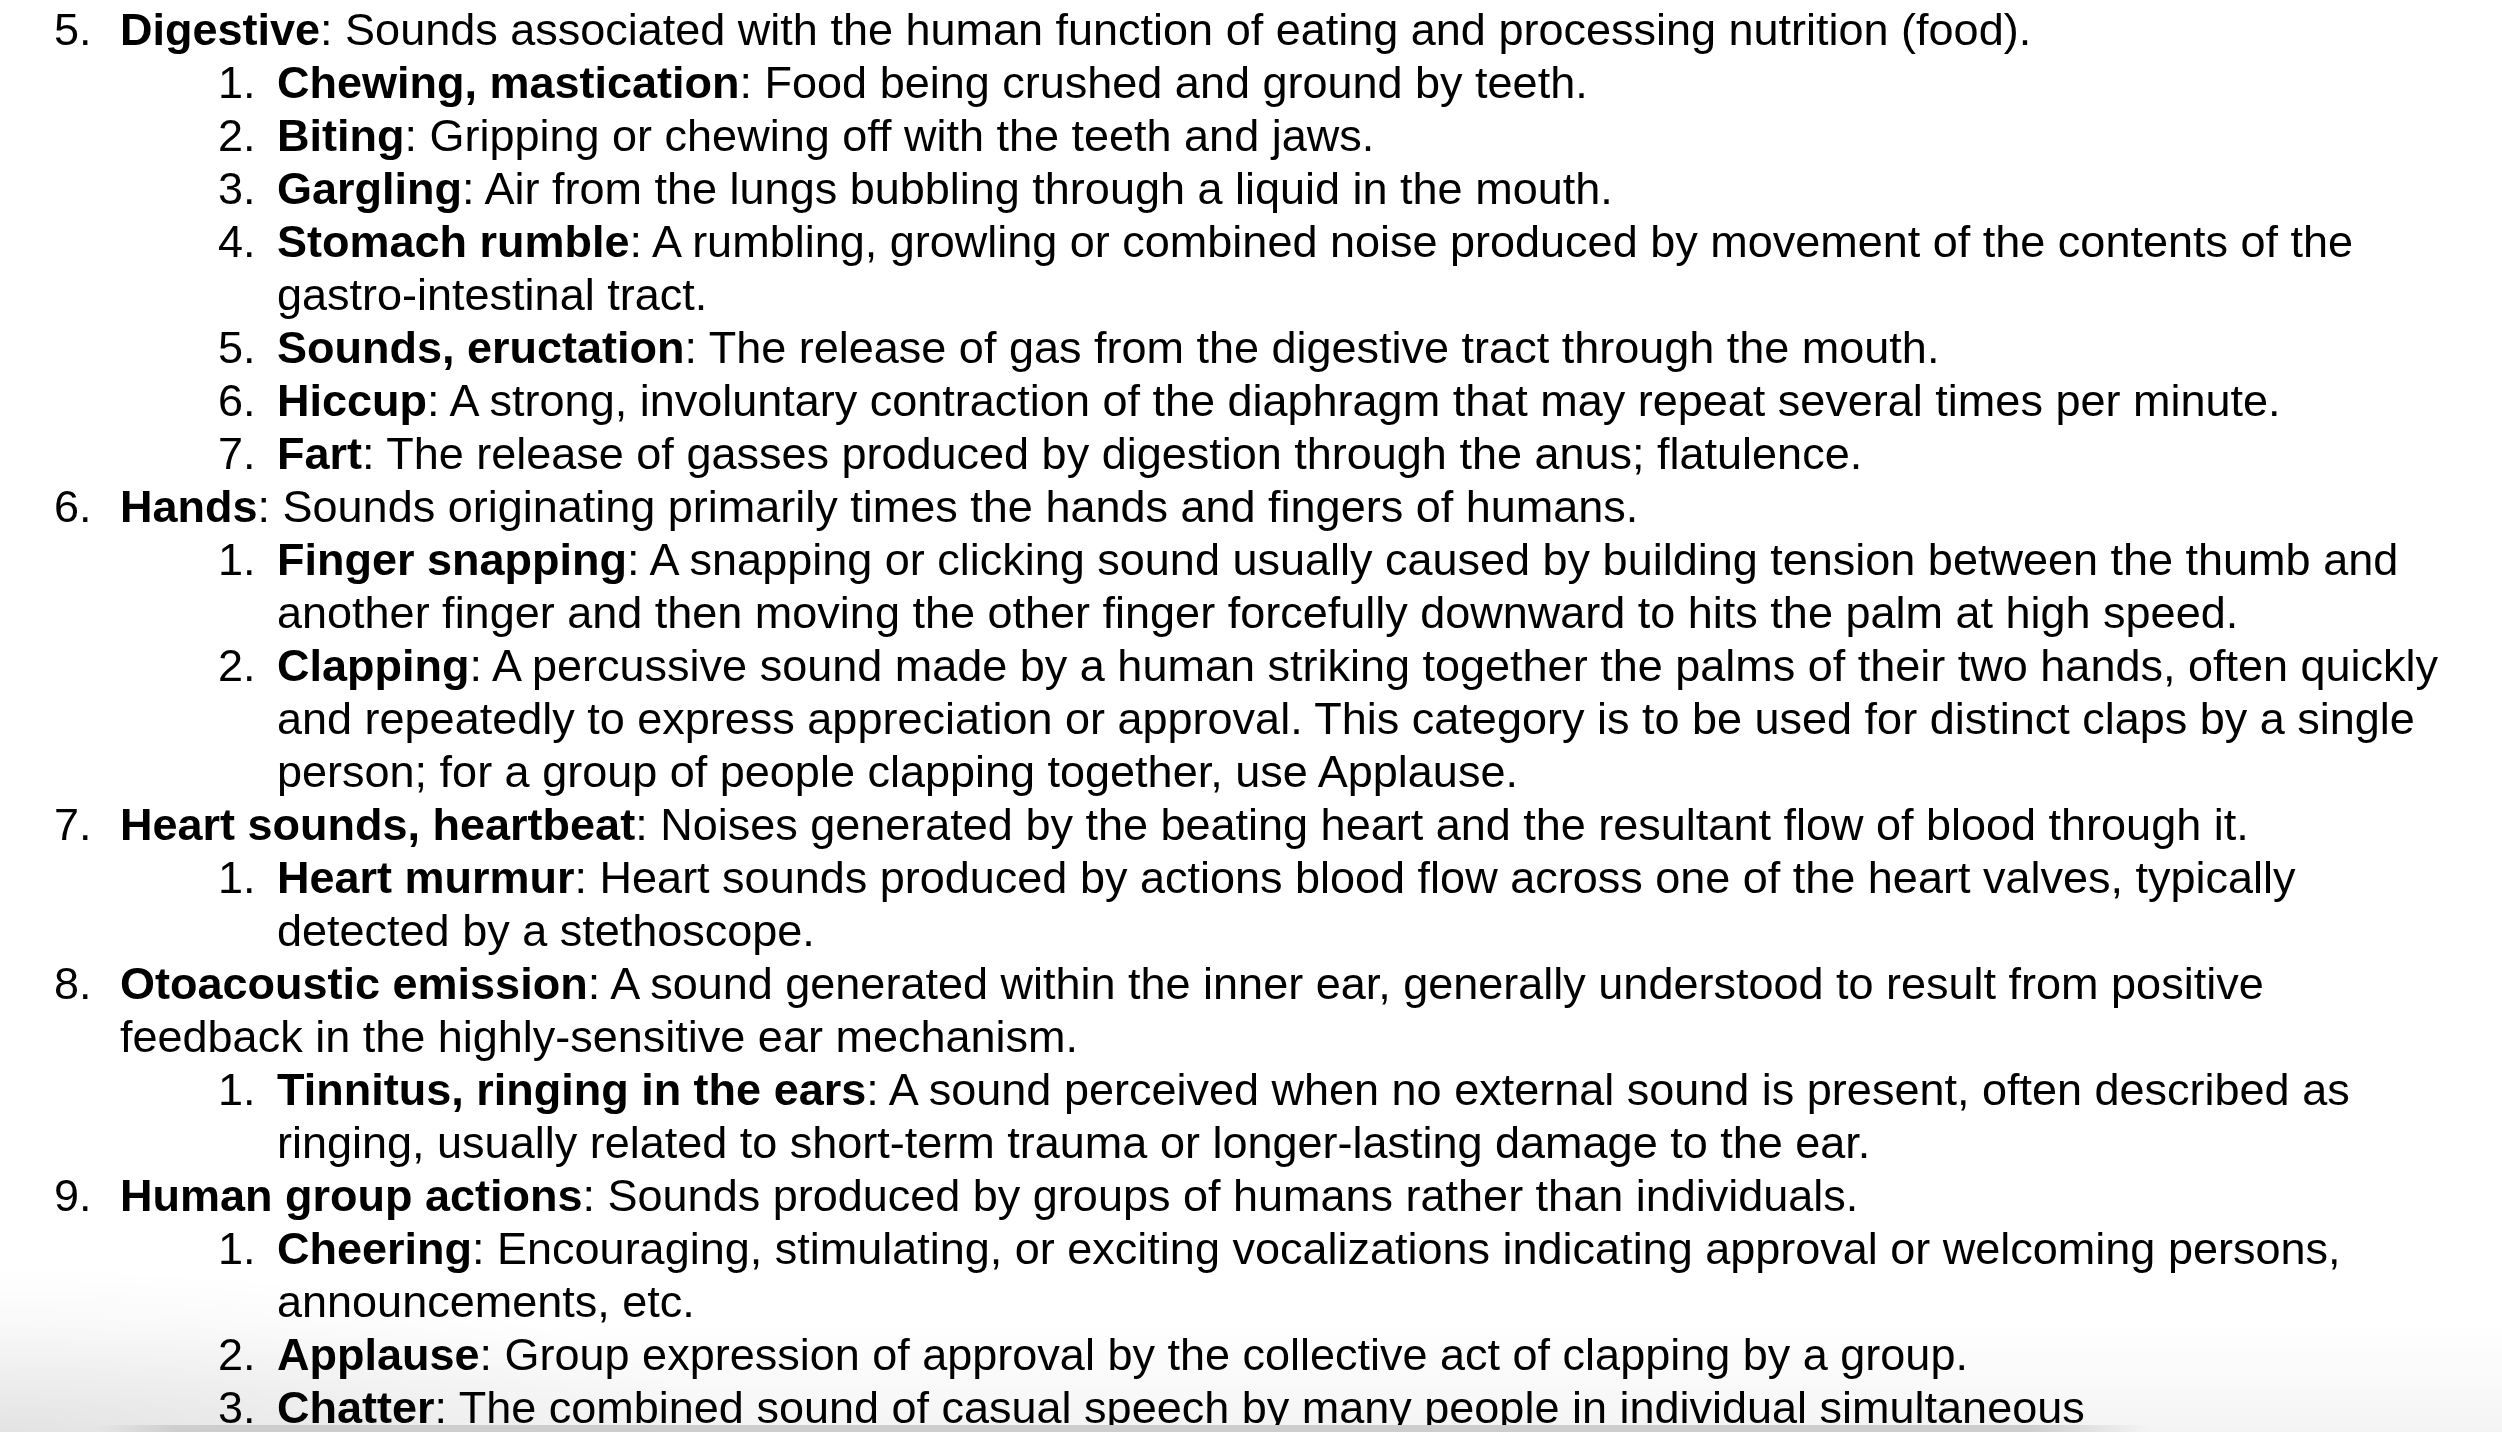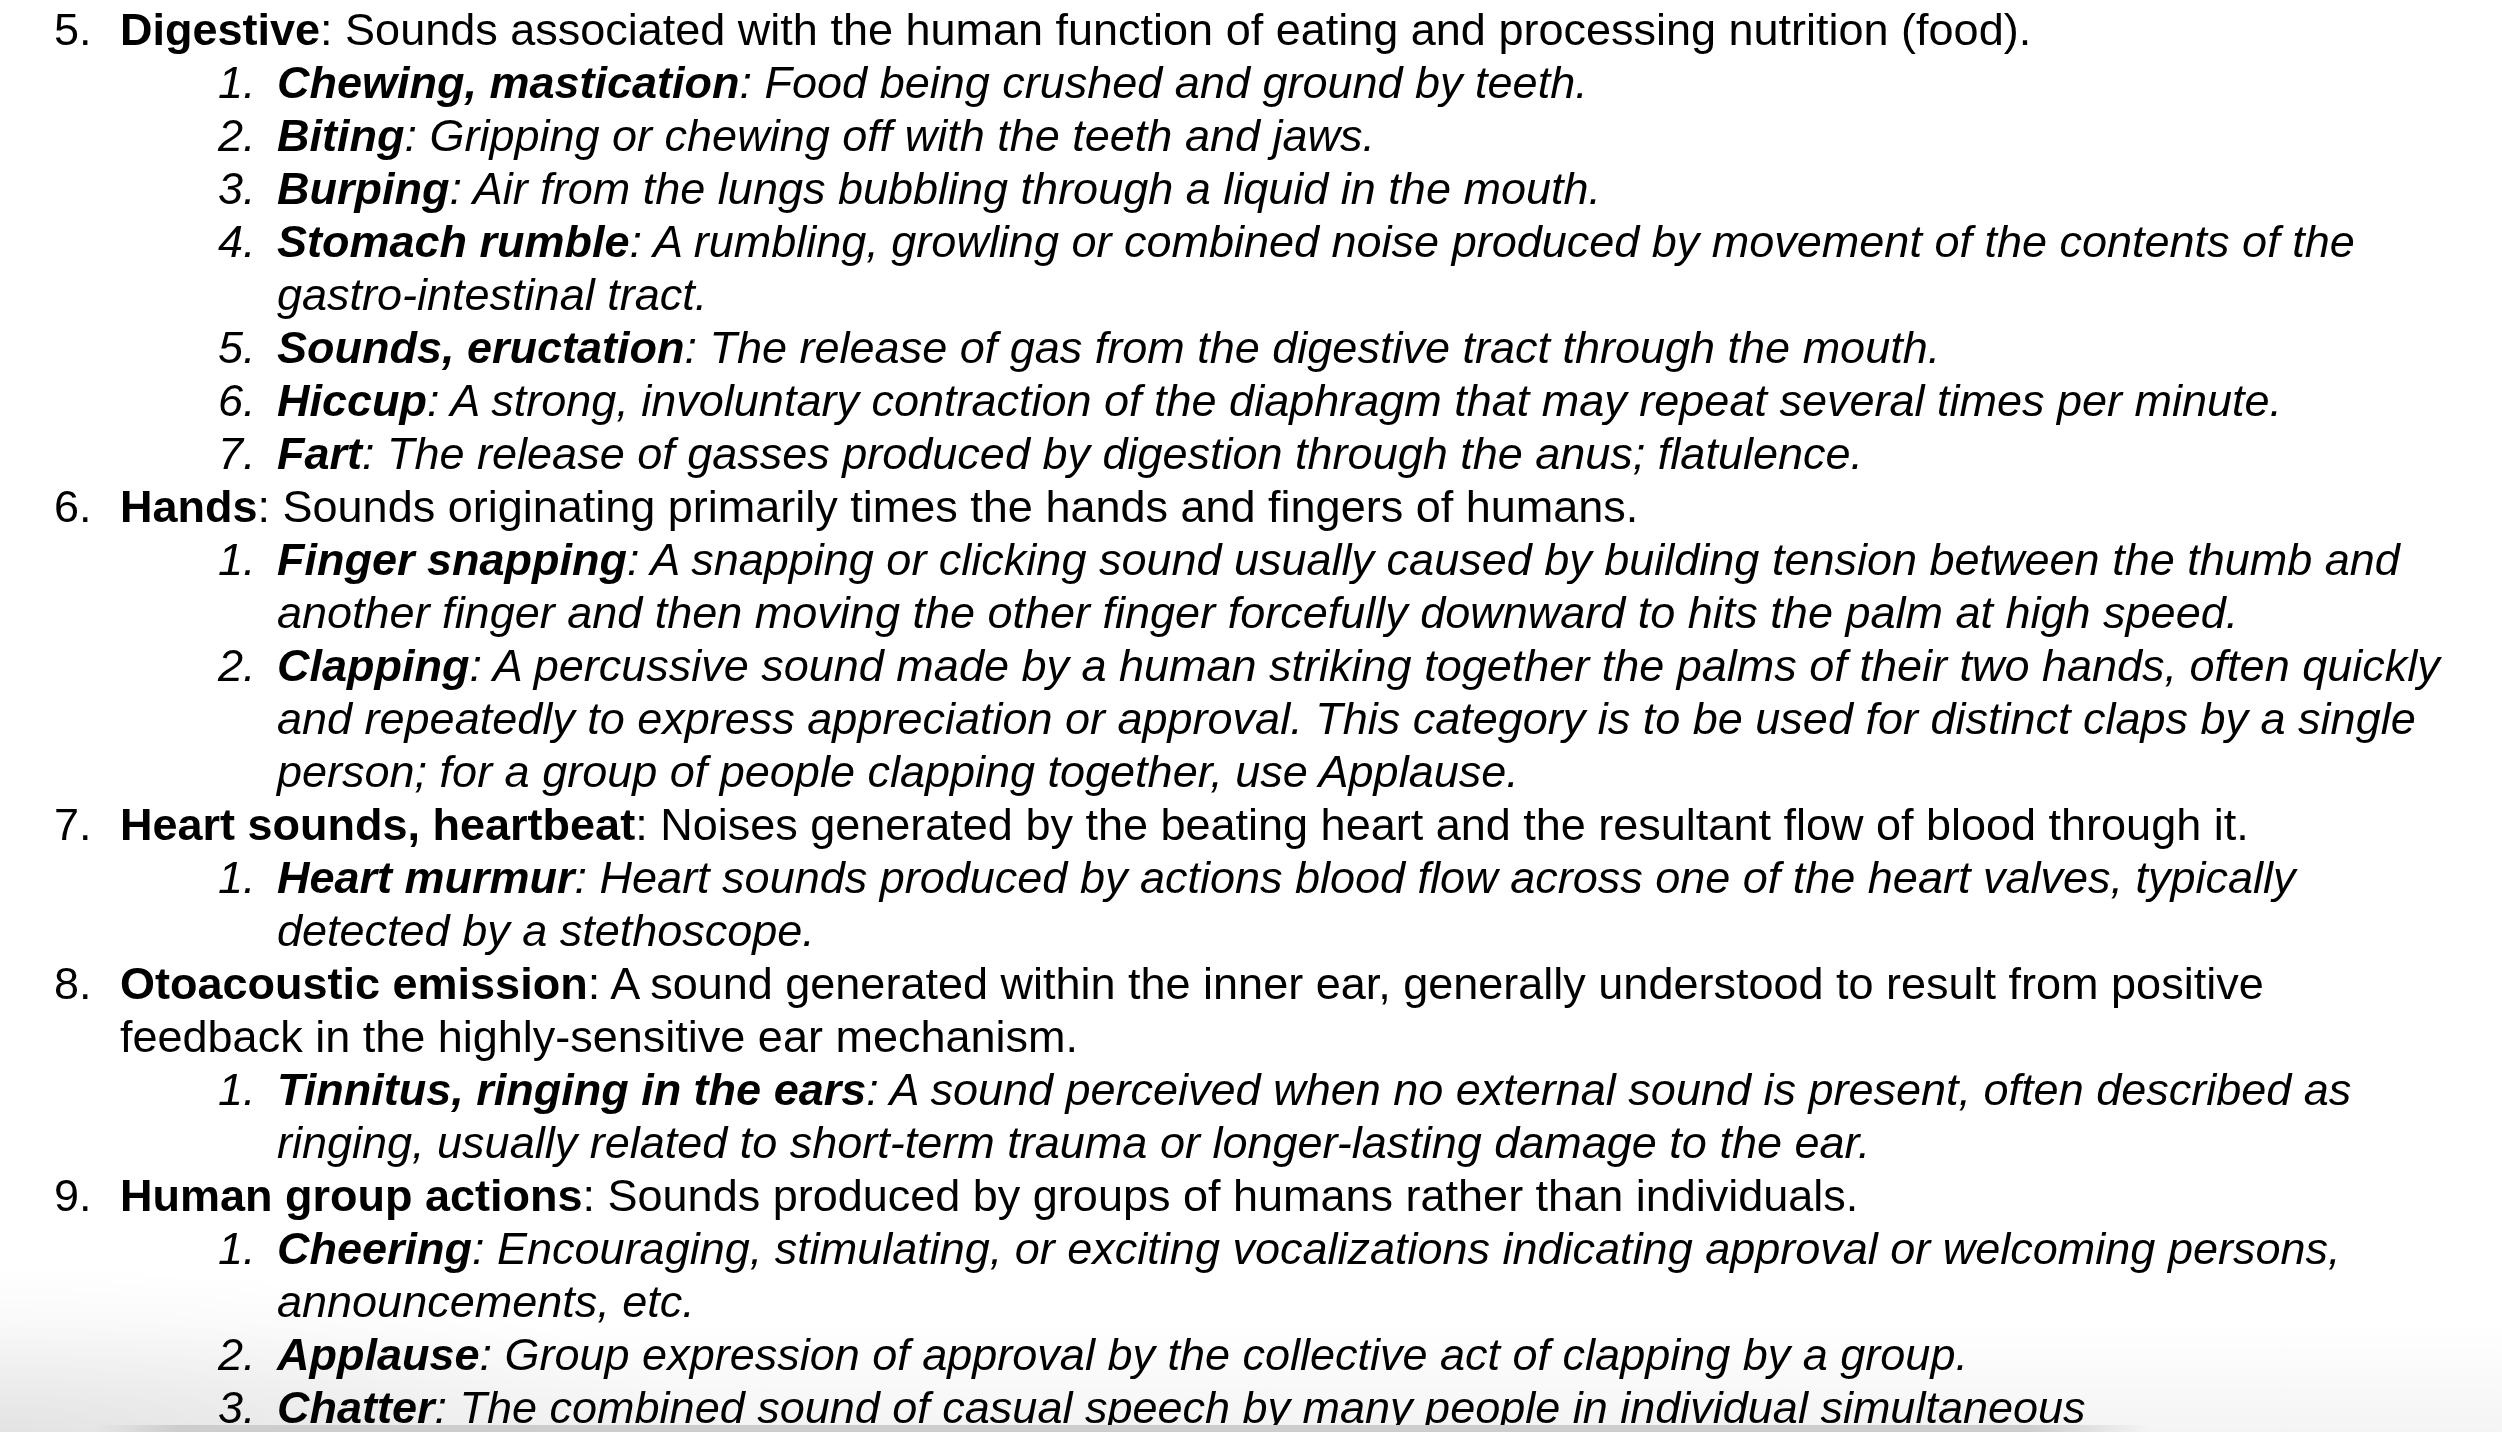--- a/index.html
+++ b/index.html
@@ -45,21 +45,20 @@
     top: 0;
   }
   ol.sub {
     counter-reset: subitem 0;
     padding-left: 157px;
   }
   ol.sub > li {
     counter-increment: subitem;
     position: relative;
     max-width: 2168px;
-    font-style: italic;
   }
   ol.sub > li::before {
     content: counter(subitem) ".";
     position: absolute;
     left: -59px;
     top: 0;
   }
   .term { font-weight: bold; }
   .bottom-fade {
     position: absolute;
@@ -94,21 +93,21 @@
 
 <div class="page">
   <div class="content">
     <ol class="top">
 
       <li>
         <span class="term">Digestive</span><span>: Sounds associated with the human function of eating and processing nutrition (food).</span>
         <ol class="sub">
           <li><span class="term">Chewing, mastication</span><span>: Food being crushed and ground by teeth.</span></li>
           <li><span class="term">Biting</span><span>: Gripping or chewing off with the teeth and jaws.</span></li>
-          <li><span class="term">Burping</span><span>: Air from the lungs bubbling through a liquid in the mouth.</span></li>
+          <li><span class="term">Gargling</span><span>: Air from the lungs bubbling through a liquid in the mouth.</span></li>
           <li><span class="term">Stomach rumble</span><span>: A rumbling, growling or combined noise produced by movement of the contents of the gastro-intestinal tract.</span></li>
           <li><span class="term">Sounds, eructation</span><span>: The release of gas from the digestive tract through the mouth.</span></li>
           <li><span class="term">Hiccup</span><span>: A strong, involuntary contraction of the diaphragm that may repeat several times per minute.</span></li>
           <li><span class="term">Fart</span><span>: The release of gasses produced by digestion through the anus; flatulence.</span></li>
         </ol>
       </li>
 
       <li>
         <span class="term">Hands</span><span>: Sounds originating primarily times the hands and fingers of humans.</span>
         <ol class="sub">

